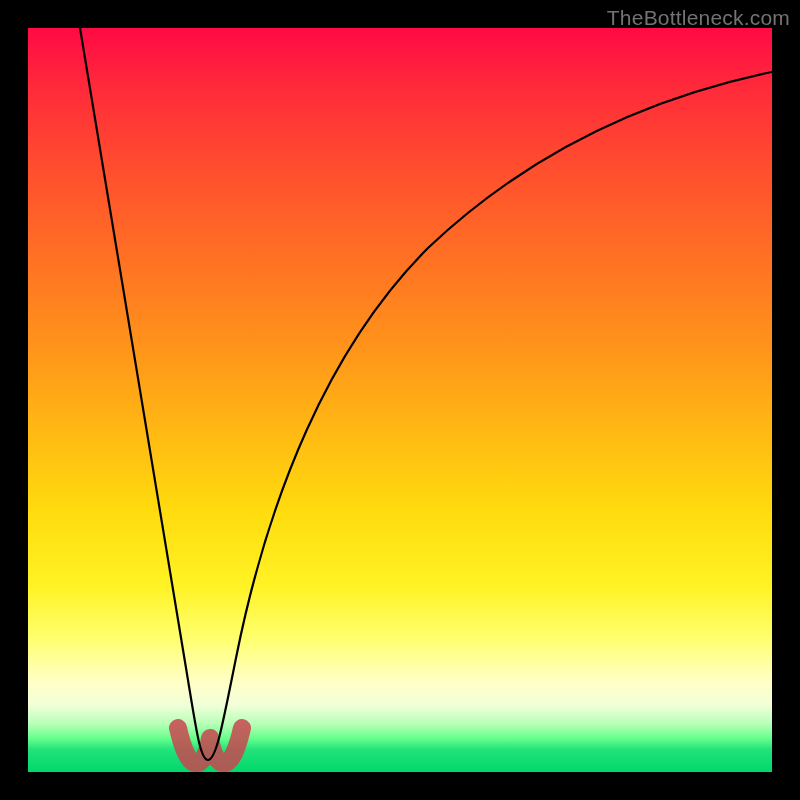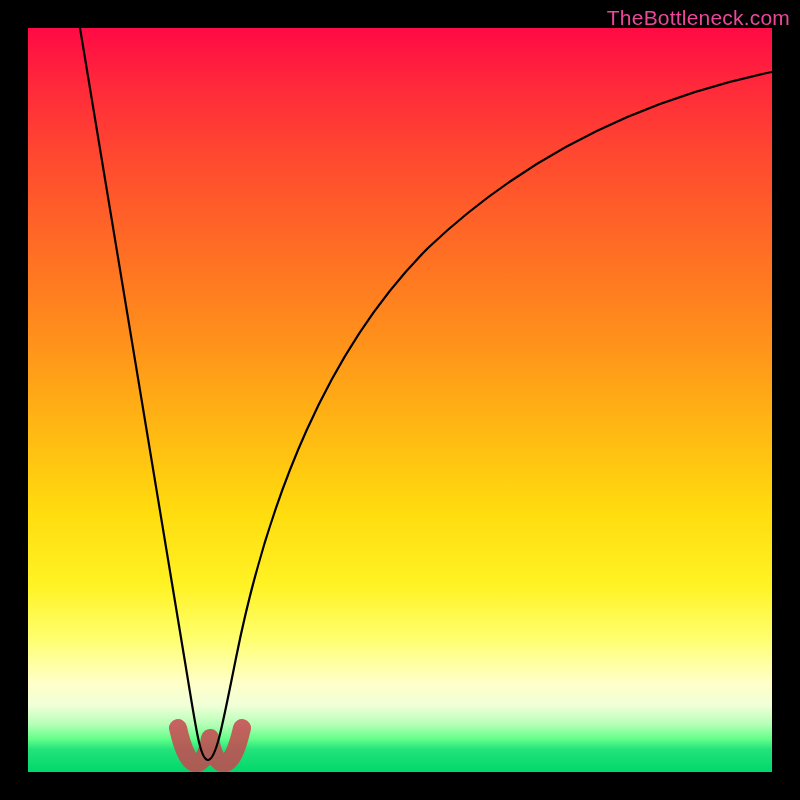--- a/index.html
+++ b/index.html
@@ -39,21 +39,21 @@
       #b8ffb8 93.5%,
       #66ff8c 95.5%,
       #22e37a 97%,
       #00d86a 100%
     );
   }
   .watermark {
     position: absolute;
     top: 6px;
     right: 10px;
-    color: #ec4899;
+    color: #737373;
     font-size: 21px;
     font-weight: 400;
     letter-spacing: 0.2px;
     user-select: none;
   }
   svg.curve {
     position: absolute;
     left: 0; top: 0;
     width: 744px; height: 744px;
   }

